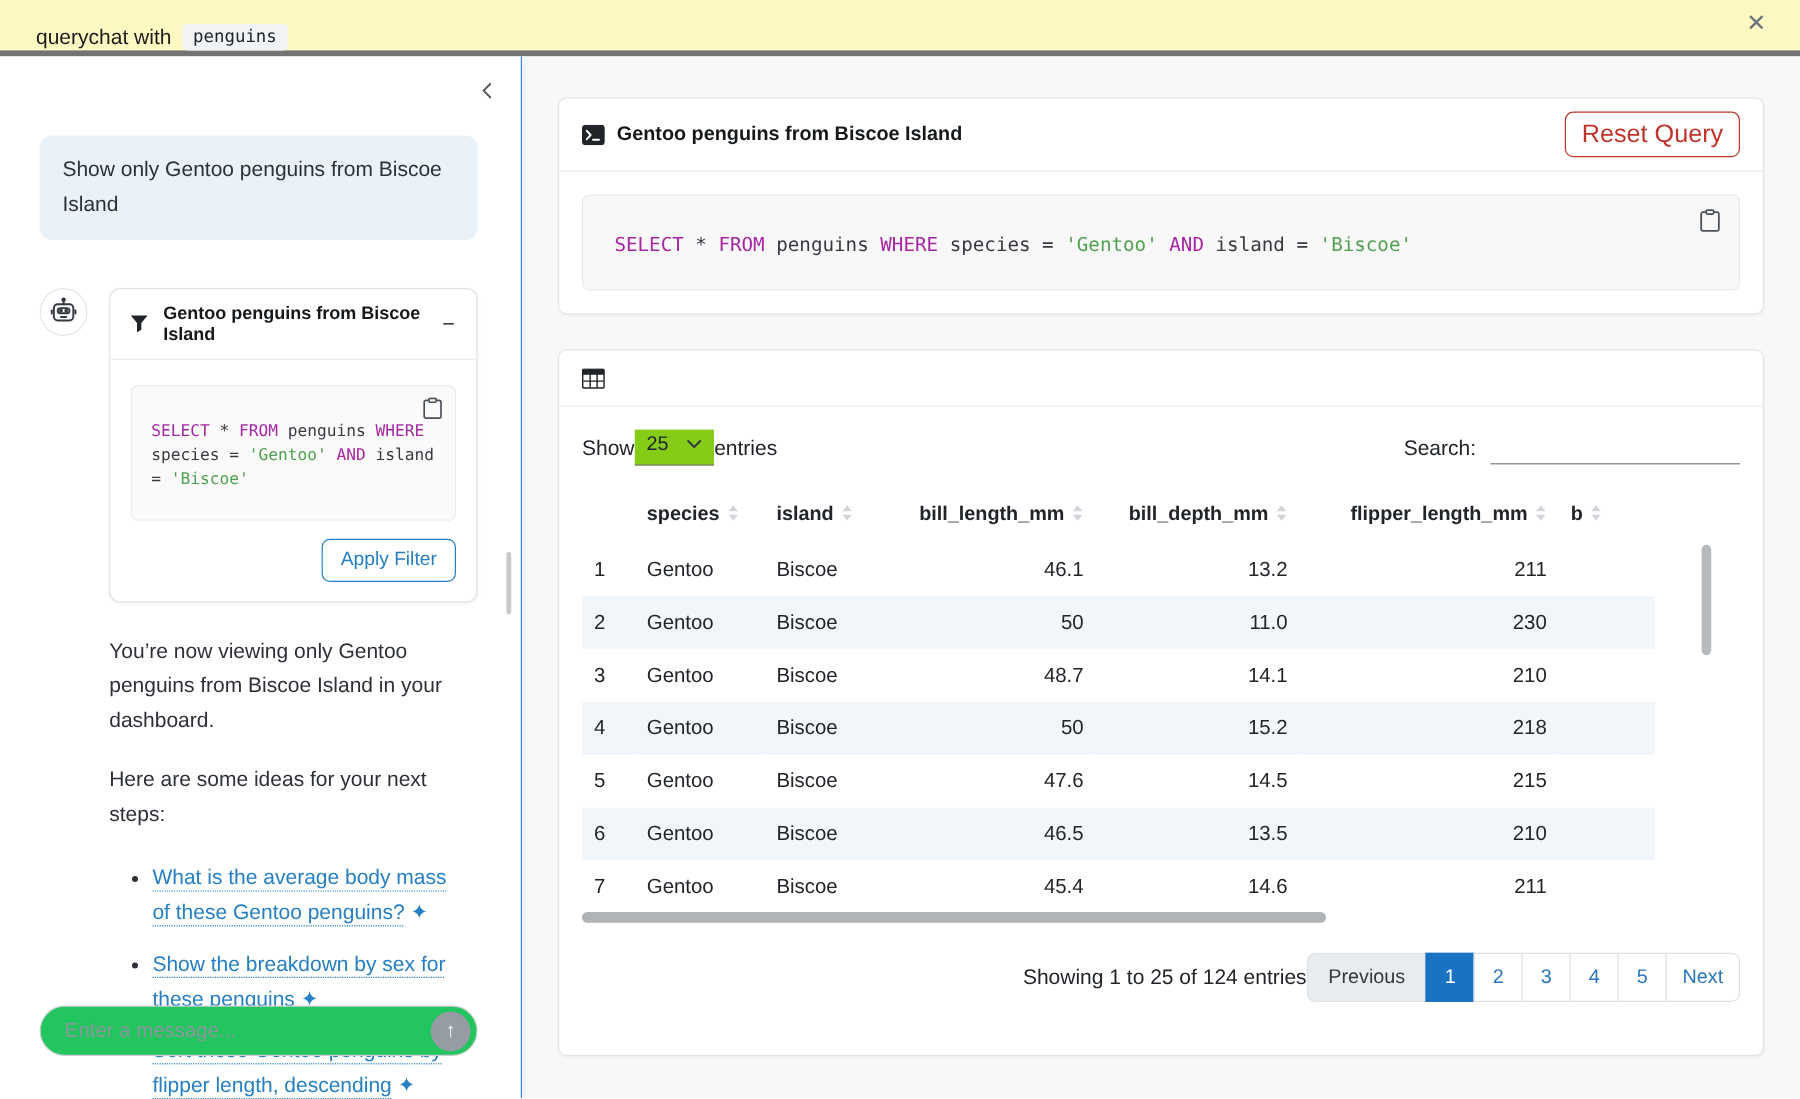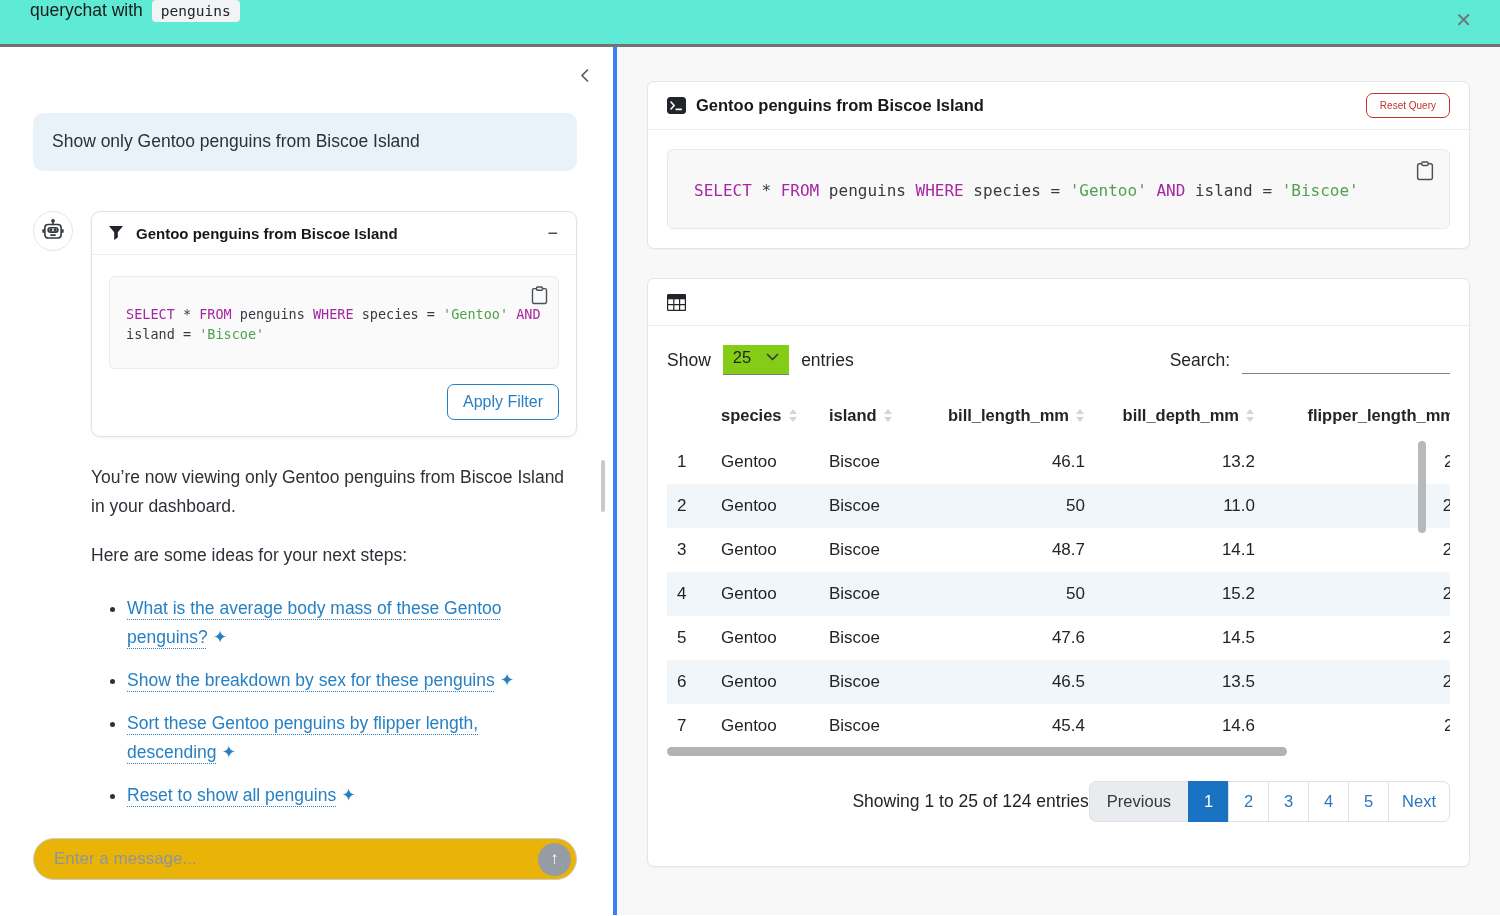--- a/index.html
+++ b/index.html
@@ -5,32 +5,32 @@
   :root{
     --accent:#2780c3; --active-page:#1a73c2; --danger:#bf352b;
     --kw:#a626a4; --str:#50a14f; --stripe:#f1f6fa; --bubble:#eaf2f9;
   }
   *{box-sizing:border-box}
   body{margin:0;width:1500px;height:916px;overflow:hidden;background:#fff;
        font-family:"Liberation Sans","DejaVu Sans",sans-serif;color:#212529}
   .mono{font-family:"DejaVu Sans Mono","Liberation Mono",monospace}
 
   
-  .topbar{height:47px;border-bottom:3px solid #737373;display:flex;align-items:flex-start;
-          padding:0 30px;position:relative;background:#5eead4}
+  .topbar{height:47px;border-bottom:5px solid #737373;display:flex;align-items:flex-end;
+          padding:0 30px;position:relative;background:#fef9c3}
   .topbar-title{font-size:17.5px;color:#1b1b1b}
   .badge-code{font-family:"DejaVu Sans Mono","Liberation Mono",monospace;font-size:14.5px;
               background:#f1f3f5;padding:3px 9px;border-radius:4px;margin-left:9px;color:#212529}
   .close-btn{position:absolute;right:22px;top:9px;font-size:20px;color:#6c757d;cursor:pointer;
              background:none;border:none;line-height:1}
 
   .layout{display:flex;height:868px}
 
   
-  .sidebar{width:617px;flex:none;background:#fff;border-right:4px solid #3b82f6;position:relative}
+  .sidebar{width:435px;flex:none;background:#fff;border-right:1px solid #3b82f6;position:relative}
   .collapse-btn{position:absolute;top:18px;right:18px;background:none;border:none;cursor:pointer;padding:2px}
   .user-bubble{margin:66px 36px 0 33px;background:var(--bubble);border-radius:10px;
                padding:14px 20px 15px 19px;font-size:17.5px;line-height:29px;color:#2d3137}
   .bot-row{display:flex;align-items:flex-start;margin:40px 36px 0 33px}
   .avatar{width:40px;height:40px;border:1px solid #e2e6e9;border-radius:50%;flex:none;
           display:flex;align-items:center;justify-content:center;background:#fff}
   .filter-card{flex:1;margin-left:18px;background:#fff;border:1px solid #dfe3e6;border-radius:9px;
                box-shadow:0 1px 3px rgba(0,0,0,.06)}
   .filter-card-header{display:flex;align-items:center;gap:12px;padding:12px 16px;border-bottom:1px solid #ececec}
   .filter-card-title{font-weight:700;font-size:15px;flex:1;color:#16191c}
@@ -45,44 +45,44 @@
   .btn-apply{color:var(--accent);border:1px solid var(--accent);background:#fff;border-radius:7px;
              padding:8px 15px;font-size:16px;cursor:pointer;font-family:inherit}
   .assistant{margin:26px 36px 0 91px;font-size:17.5px;line-height:29px;color:#2d3137}
   .assistant p{margin:0 0 20px}
   .assistant ul{margin:24px 0 0;padding-left:22px}
   .assistant li{margin:14px}
   .suggestion-link{color:var(--accent);text-decoration:underline dotted;text-decoration-thickness:1px;
                    text-underline-offset:5px;cursor:pointer}
   .sparkle{color:var(--accent);margin-left:5px}
   .chat-input{position:absolute;left:33px;right:36px;bottom:35px;height:42px;border:1px solid #c8cdd2;
-              border-radius:22px;display:flex;align-items:center;padding:0 5px 0 18px;background:#eab308}
+              border-radius:22px;display:flex;align-items:center;padding:0 5px 0 18px;background:#22c55e}
   .chat-input input{border:none;outline:none;flex:1;font-size:17px;color:#333;font-family:inherit;background:transparent}
   .chat-input input::placeholder{color:#8d959d}
   .send-btn{width:33px;height:33px;border-radius:50%;background:#959ca3;color:#fff;border:none;
             display:flex;align-items:center;justify-content:center;font-size:17px;cursor:pointer;flex:none}
   .sidebar-scrollthumb{position:absolute;right:8px;top:413px;width:4px;height:52px;background:#c9c9c9;border-radius:2px}
 
   
   .main{flex:1;background:#f8f8f8;position:relative;overflow:hidden}
   .card{background:#fff;border:1px solid #e5e5e5;border-radius:7px;box-shadow:0 1px 2px rgba(0,0,0,.04)}
   .query-card{margin:34px 30px 0}
   .card-header{display:flex;align-items:center;padding:11px 19px;border-bottom:1px solid #ececec;min-height:47px}
   .card-title{font-weight:600;font-size:16.5px;margin-left:10px;flex:1;color:#16191c}
   .btn-reset{color:var(--danger);border:1px solid var(--danger);background:#fff;border-radius:7px;
-             padding:6px 13px;font-size:10px;cursor:pointer;font-family:inherit}
+             padding:6px 13px;font-size:21px;cursor:pointer;font-family:inherit}
   .query-body{padding:19px}
   .code-lg{padding:30px 26px 26px;background:#f8f8f8;border:1px solid #e9e9e9;border-radius:6px;
            font-size:16px;line-height:22px;color:#383a42;white-space:nowrap;overflow:hidden}
   .code-lg .copy-btn{top:11px;right:15px}
 
   .data-card{margin:29px 30px 0;height:589px;overflow:hidden}
   .data-body{padding:19px}
   .dt-controls{display:flex;justify-content:space-between;align-items:center}
-  .dt-length{display:flex;align-items:center;gap:12px;font-size:17.5px;color:#212529}
+  .dt-length{display:flex;align-items:center;font-size:17.5px;color:#212529}
   .dt-select{display:flex;align-items:center;gap:15px;border-bottom:1px solid #7d7d7d;
              padding:3px 10px 7px;cursor:pointer;background:#84cc16}
   .dt-select .val{font-size:16.5px}
   .dt-search{display:flex;align-items:center;gap:12px;font-size:17.5px}
   .dt-search input{border:none;border-bottom:1px solid #7d7d7d;width:208px;height:28px;background:transparent;
                    outline:none;font-size:16px;font-family:inherit;border-radius:0}
 
   .table-wrap{position:relative;height:364px;overflow:hidden;margin-top:22px}
   table{width:894px;border-collapse:collapse;table-layout:fixed;font-size:17px;color:#212529}
   col.c-idx{width:44px} col.c-species{width:108px} col.c-island{width:108px}

